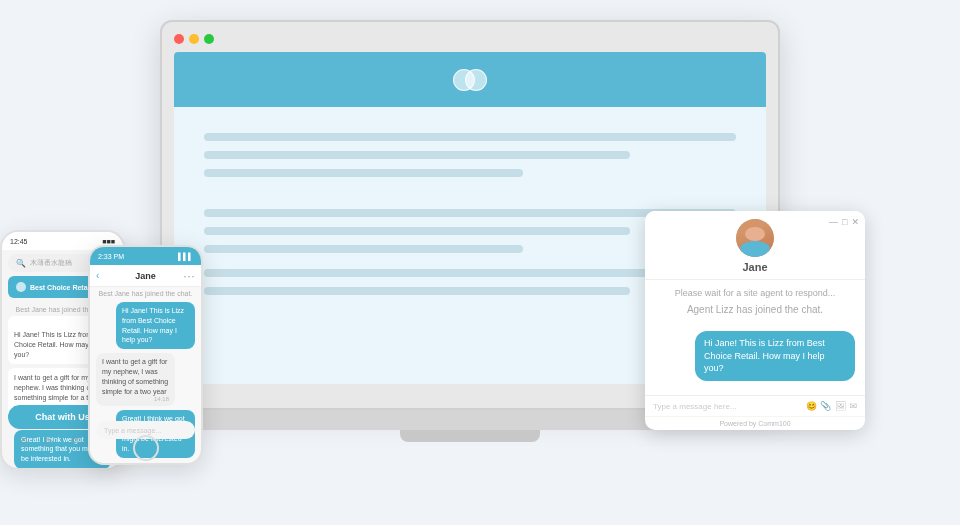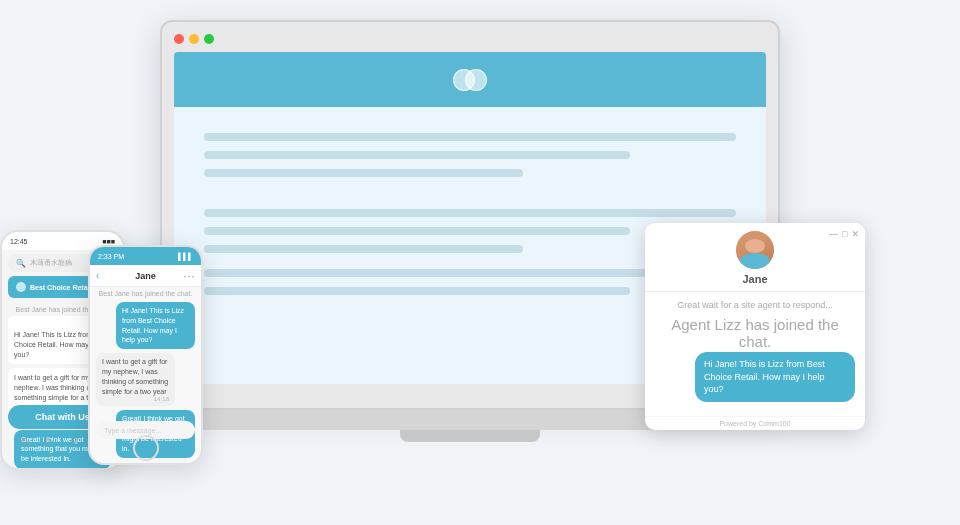--- a/index.html
+++ b/index.html
@@ -177,24 +177,24 @@
       max-height: 160px;
       overflow-y: auto;
     }
     .chat-status-msg {
       font-size: 9px;
       color: #aaa;
       text-align: center;
       margin-bottom: 6px;
     }
     .chat-agent-joined {
-      font-size: 15px;
+      font-size: 10px;
       color: #aaa;
       text-align: center;
-      margin-bottom: 2px;
+      margin-bottom: 16px;
     }
     .chat-bubble {
       padding: 6px 9px;
       border-radius: 12px;
       font-size: 9px;
       line-height: 1.4;
       margin-bottom: 6px;
       max-width: 80%;
     }
     .chat-bubble.agent {
@@ -538,27 +538,36 @@
       <span class="ctrl-btn">—</span>
       <span class="ctrl-btn">□</span>
       <span class="ctrl-btn">✕</span>
     </div>
     <div class="agent-avatar">
       <div class="agent-avatar-face"></div>
     </div>
     <span class="agent-name">Jane</span>
   </div>
   <div class="chat-widget-body">
-    <div class="chat-status-msg">Great wait for a site agent to respond...</div>
+    <div class="chat-status-msg">Please wait for a site agent to respond...</div>
     <div class="chat-agent-joined">Agent Lizz has joined the chat.</div>
     <div class="chat-bubble-wrap">
       <div class="chat-bubble agent">
         <span>Hi Jane! This is Lizz from Best Choice Retail. How may I help you?</span>
       </div>
 
+    </div>
+  </div>
+  <div class="chat-widget-input">
+    <span class="chat-input-field">Type a message here...</span>
+    <div class="chat-input-icons">
+      <span class="input-icon">😊</span>
+      <span class="input-icon">📎</span>
+      <span class="input-icon">🖼</span>
+      <span class="input-icon">✉</span>
     </div>
   </div>
   <div class="chat-widget-footer">Powered by Comm100</div>
 </div>
 
 <div class="phone-back">
   <div class="phone-back-status">
     <span>12:45</span>
     <span>■■■</span>
   </div>

